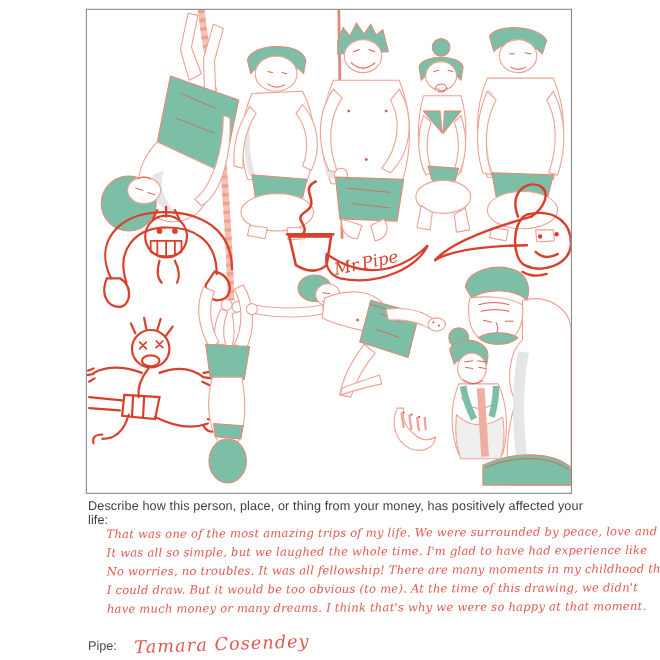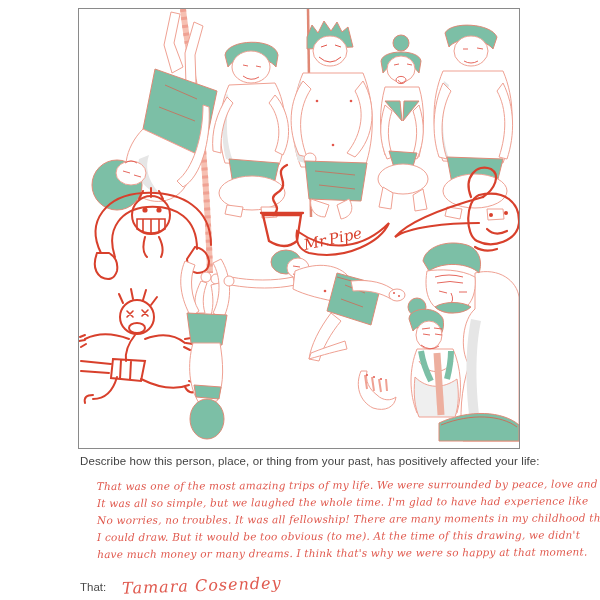--- a/index.html
+++ b/index.html
@@ -203,28 +203,28 @@
         <path d="M358,344 L362,406" stroke="#edaf9f" stroke-width="7" fill="none"></path>
         <path d="M282,362 C276,376 280,392 294,399 C306,403 316,398 317,388 C312,392 304,392 298,386 C290,380 286,372 288,362 Z" fill="#fff" stroke="#efa193"></path>
         <path d="M286,366 l2,14 M293,368 l2,14 M300,370 l2,13 M307,370 l1,12" stroke="#efa193" fill="none" stroke-width="2"></path>
         <circle cx="288" cy="366" r="1" fill="#e2574c"></circle>
           <circle cx="295" cy="368" r="1" fill="#e2574c"></circle>
           <circle cx="302" cy="370" r="1" fill="#e2574c"></circle>
       </g>
     </svg>
   </div>
 
-  <div class="prompt">Describe how this person, place, or thing from your past, has positively affected your life:</div>
+  <div class="prompt">Describe how this person, place, or thing from your money, has positively affected your life:</div>
 
   <div class="response hw">
     <div class="hw-line">That was one of the most amazing trips of my life.  We were surrounded by peace, love and happiness.</div>
     <div class="hw-line">It was all so simple, but we laughed the whole time.  I'm glad to have had experience like</div>
     <div class="hw-line">No worries, no troubles. It was all fellowship!  There are many moments in my childhood that</div>
     <div class="hw-line">I could draw.  But it would be too obvious (to me).  At the time of this drawing, we didn't</div>
     <div class="hw-line">have much money or many dreams.  I think that's why we were so happy at that moment.</div>
   </div>
 
   <div class="name-row">
-    <span class="name-label">That:</span>
+    <span class="name-label">Pipe:</span>
     <span class="name-value hw">Tamara Cosendey</span>
   </div>
 
 </div>
 
 </body></html>

